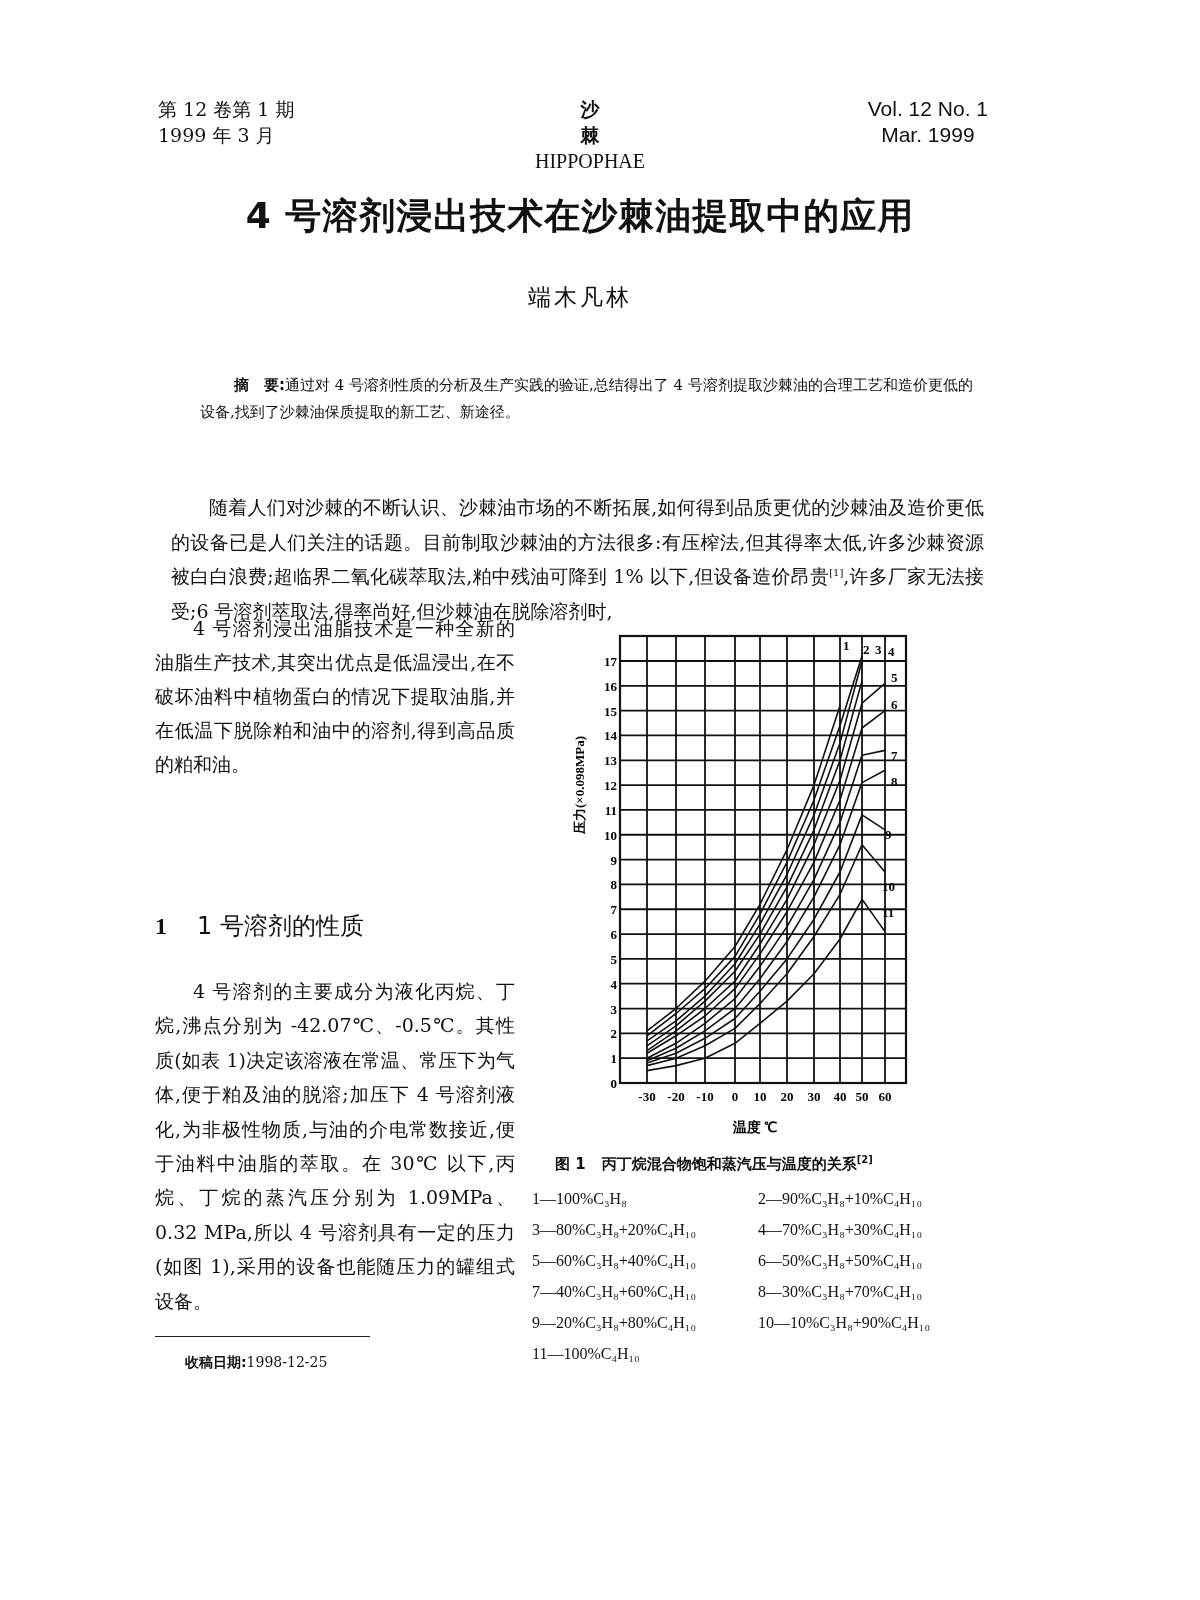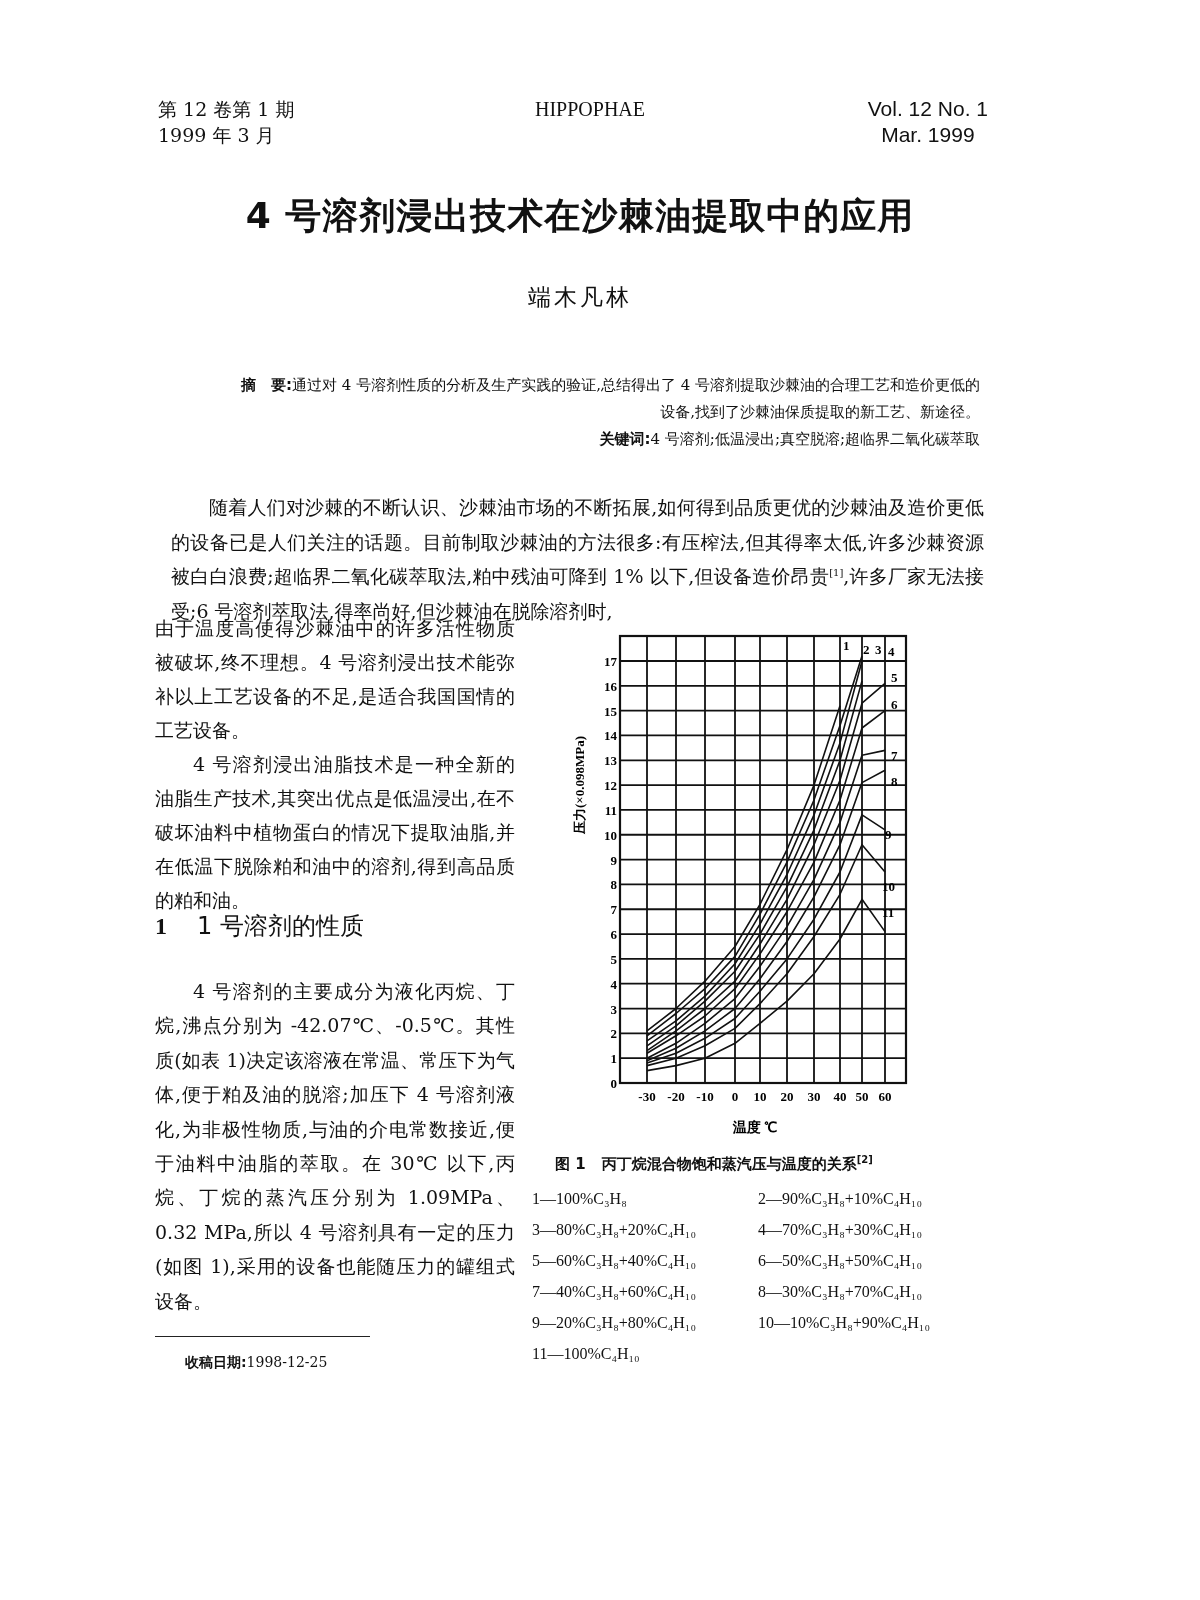--- a/index.html
+++ b/index.html
@@ -8,21 +8,21 @@
   .abs { position: absolute; }
   .hdr { font-size: 19px; line-height: 26px; }
   .hdr-left { left: 158px; top: 96px; }
   .hdr-center { left: 510px; top: 96px; width: 160px; text-align: center; }
   .hdr-center .cn { font-weight: bold; letter-spacing: 46px; padding-left: 46px; font-family: "DejaVu Sans", sans-serif; }
   .hdr-center .en { font-weight: normal; font-family: "Liberation Serif", serif; font-size: 20px; }
   .hdr-right { right: 212px; top: 96px; text-align: center; font-family: Liberation Sans, sans-serif; font-size: 21px; }
   .title { left: 0; width: 1160px; top: 192px; text-align: center; font-size: 36px; font-weight: bold;
            font-family: "DejaVu Sans", sans-serif; letter-spacing: 1px; }
   .author { left: 0; width: 1160px; top: 282px; text-align: center; font-size: 23px; letter-spacing: 3px; }
-  .abstract { left: 200px; width: 780px; top: 372px; font-size: 15px; line-height: 27px; text-align: right; }
+  .abstract { left: 200px; width: 780px; top: 372px; font-size: 15px; line-height: 27px; }
   .abstract .lbl { font-weight: bold; font-family: "DejaVu Sans", sans-serif; }
   .abstract p { margin: 0; }
   .abstract .first { text-indent: 34px; }
   .abstract .kw { padding-left: 34px; }
   .body-full { left: 155px; width: 845px; top: 474px; font-size: 19px; line-height: 34.5px; text-align: justify; }
   .body-full p { margin: 16px; text-indent: 38px; }
   sup { font-size: 10px; vertical-align: super; line-height: 0; }
   .col-left { left: 155px; width: 360px; top: 611px; font-size: 19px; line-height: 34px; text-align: justify; }
   .col-left p { margin: 0; text-indent: 38px; }
   .col-left p.noindent { text-indent: 0; }
@@ -41,41 +41,40 @@
   svg text { font-family: "Liberation Serif", serif; }
 </style>
 </head>
 <body>
 
 <div class="abs hdr hdr-left">
   <div>第 12 卷第 1 期</div>
   <div>1999 年 3 月</div>
 </div>
 <div class="abs hdr hdr-center">
+  <div class="cn">沙棘</div>
   <div class="en">HIPPOPHAE</div>
 </div>
 <div class="abs hdr hdr-right">
   <div>Vol. 12 No. 1</div>
   <div>Mar. 1999</div>
 </div>
 
 <div class="abs title">4 号溶剂浸出技术在沙棘油提取中的应用</div>
 <div class="abs author">端木凡林</div>
 
 <div class="abs abstract">
   <p class="first"><span class="lbl">摘　要:</span><span>通过对 4 号溶剂性质的分析及生产实践的验证,总结得出了 4 号溶剂提取沙棘油的合理工艺和造价更低的设备,找到了沙棘油保质提取的新工艺、新途径。</span></p>
-  <p class="kw"><span class="lbl">关键词:</span><span>4 号溶剂;低温浸出;真空脱溶;超临界二氧化碳萃取</span></p>
 </div>
 
 <div class="abs body-full">
   <p><span>随着人们对沙棘的不断认识、沙棘油市场的不断拓展,如何得到品质更优的沙棘油及造价更低的设备已是人们关注的话题。目前制取沙棘油的方法很多:有压榨法,但其得率太低,许多沙棘资源被白白浪费;超临界二氧化碳萃取法,粕中残油可降到 1% 以下,但设备造价昂贵</span><sup>[1]</sup><span>,许多厂家无法接受;6 号溶剂萃取法,得率尚好,但沙棘油在脱除溶剂时,</span></p>
 </div>
 
 <div class="abs col-left">
-  <p class="noindent">由于温度高使得沙棘油中的许多活性物质被破坏,终不理想。4 号溶剂浸出技术能弥补以上工艺设备的不足,是适合我国国情的工艺设备。</p>
   <p>4 号溶剂浸出油脂技术是一种全新的油脂生产技术,其突出优点是低温浸出,在不破坏油料中植物蛋白的情况下提取油脂,并在低温下脱除粕和油中的溶剂,得到高品质的粕和油。</p>
 </div>
 
 <div class="abs section-head">
   <span class="num">1</span><span>1 号溶剂的性质</span>
 </div>
 
 <div class="abs col-left2">
   <p>4 号溶剂的主要成分为液化丙烷、丁烷,沸点分别为 -42.07℃、-0.5℃。其性质(如表 1)决定该溶液在常温、常压下为气体,便于粕及油的脱溶;加压下 4 号溶剂液化,为非极性物质,与油的介电常数接近,便于油料中油脂的萃取。在 30℃ 以下,丙烷、丁烷的蒸汽压分别为 1.09MPa、0.32 MPa,所以 4 号溶剂具有一定的压力(如图 1),采用的设备也能随压力的罐组式设备。</p>
 </div>

